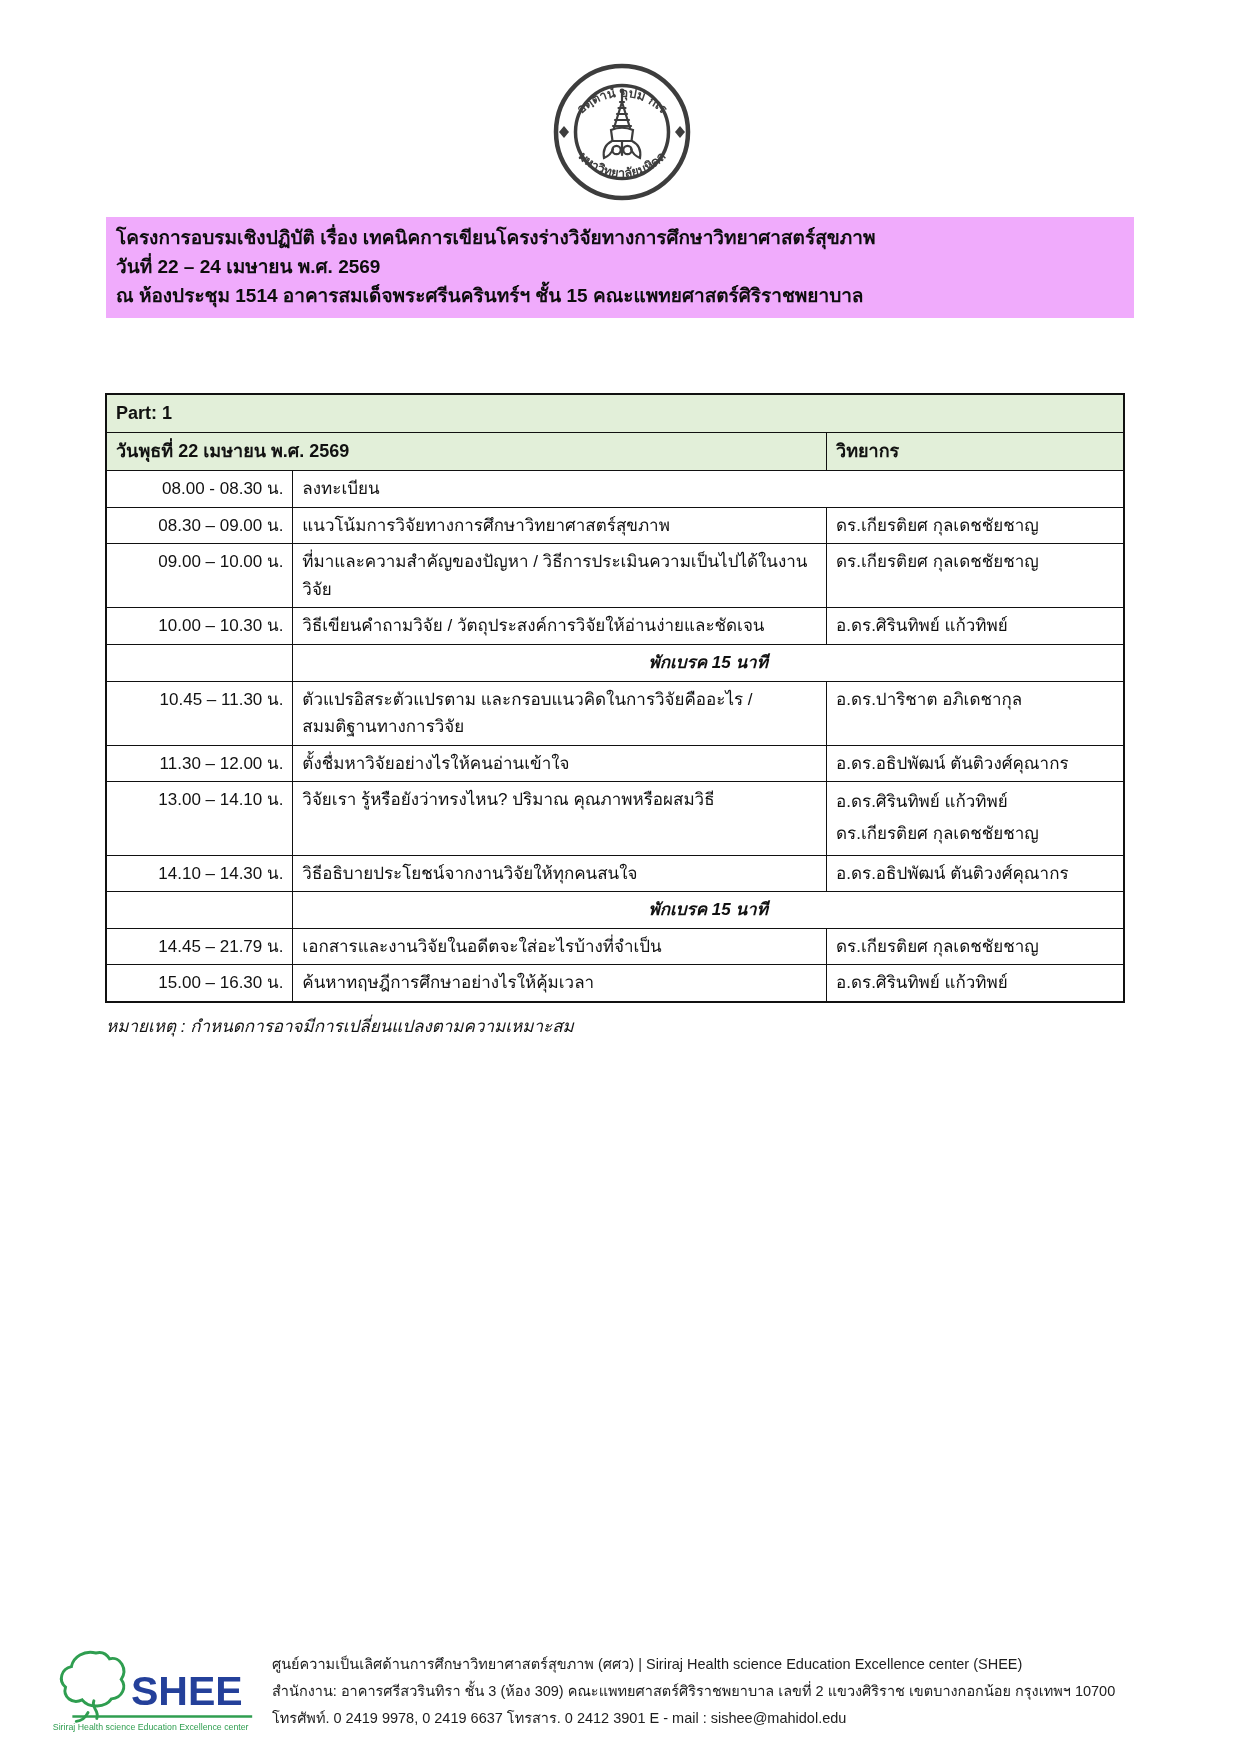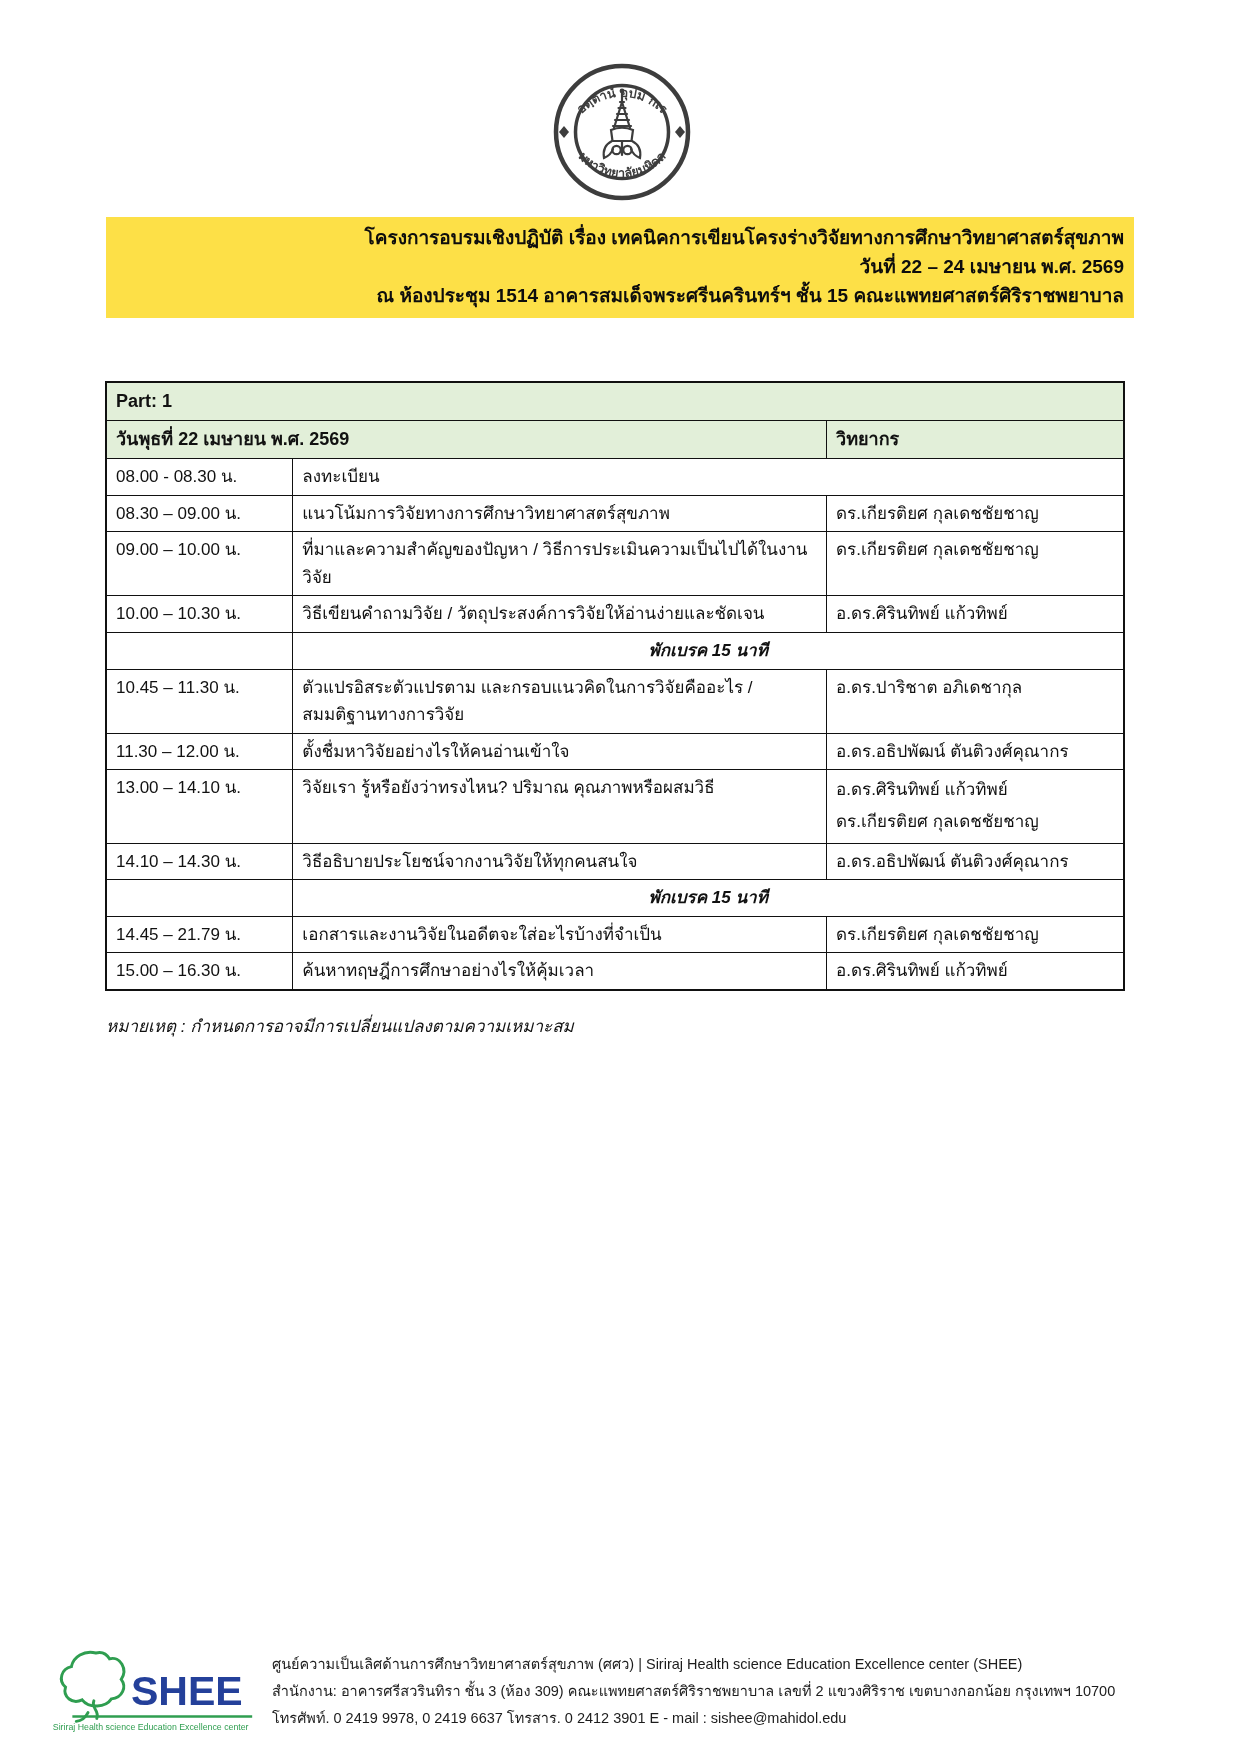--- a/index.html
+++ b/index.html
@@ -12,45 +12,45 @@
     color:#111111;
     overflow:hidden;
   }
 
   
   .seal { position:absolute; top:62px; left:552px; width:140px; height:140px; }
 
   
   .title-box {
     position:absolute; top:217px; left:106px; width:1028px;
-    background:#fde047;
+    background:#f0abfc;
     padding:6px 10px 8px 10px;
-    text-align:right;
+    text-align:left;
   }
   .title-box .tline {
     font-size:19px; font-weight:bold; line-height:29px; color:#0d0d0d;
   }
 
   
-  .schedule-wrap { position:absolute; top:381px; left:105px; width:1020px; }
+  .schedule-wrap { position:absolute; top:393px; left:105px; width:1020px; }
   table.schedule {
     width:100%; border-collapse:collapse;
     border:2.5px solid #111;
     font-size:17px;
   }
   table.schedule td {
     border:1.5px solid #111;
     padding:4px 9px;
     vertical-align:top;
     line-height:1.62;
   }
   td.part-cell { background:#e2efd9; font-weight:bold; font-size:18px; padding:5px 12px; }
   td.date-cell { background:#e2efd9; font-weight:bold; font-size:18px; padding:4px 10px; }
   td.spk-head  { background:#e2efd9; font-weight:bold; font-size:18px; text-align:left; }
-  td.time { text-align:left; white-space:nowrap; }
+  td.time { text-align:right; white-space:nowrap; }
   td.break-cell { text-align:center; font-style:italic; font-weight:600; }
   .spk-line { line-height:1.9; }
 
   
   .note {
     position:absolute; top:1012px; left:106px;
     font-size:17px; font-style:italic; color:#111;
   }
 
   

